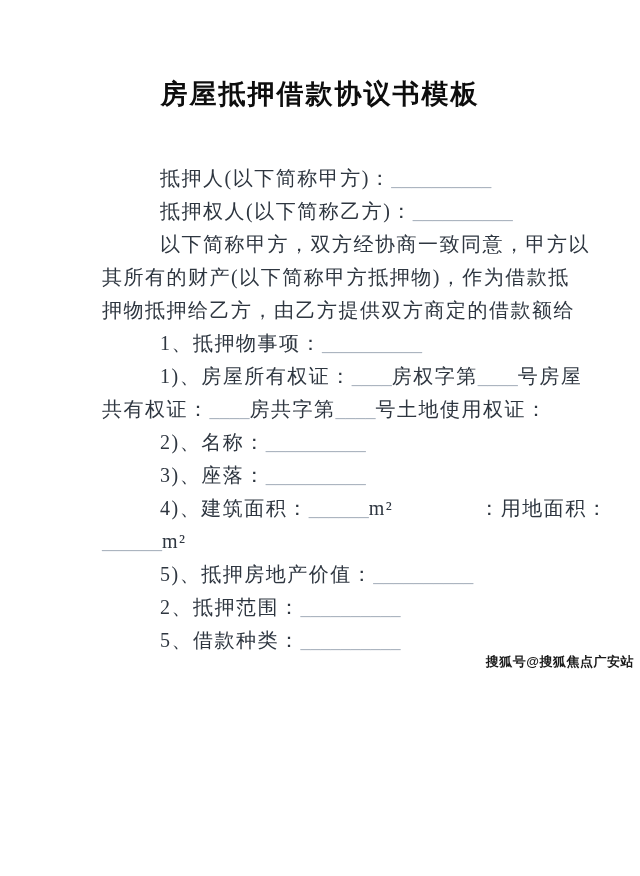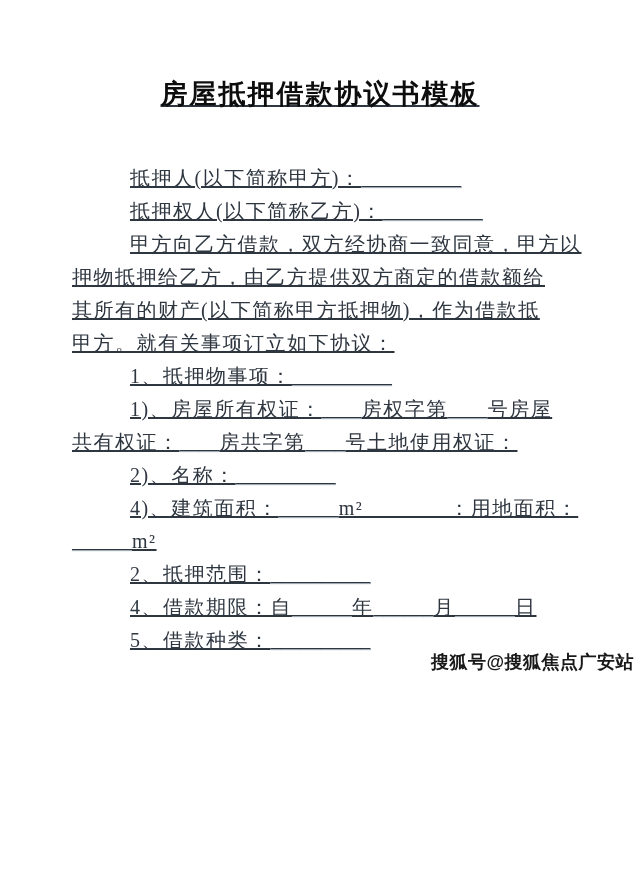--- a/index.html
+++ b/index.html
@@ -8,36 +8,35 @@
     background: #ffffff;
   }
   .page {
     position: relative;
     width: 640px;
     height: 677px;
     background: #ffffff;
     overflow: hidden;
     font-family: "Liberation Serif", serif;
     color: #2e3640;
-    text-decoration: underline;
   }
   .doc-title {
     margin: 0;
     padding-top: 78px;
     text-align: center;
     font-family: "Liberation Sans", sans-serif;
     font-weight: bold;
     font-size: 27px;
     line-height: 33px;
     letter-spacing: 2px;
     color: #0d0d0d;
   }
   .doc-body {
     margin-top: 51px;
-    padding-left: 72px;
+    padding-left: 102px;
     padding-right: 20px;
   }
   .doc-line {
     height: 33px;
     line-height: 33px;
     font-size: 20px;
     letter-spacing: 1.5px;
     white-space: nowrap;
     color: #2e3640;
   }
@@ -47,50 +46,50 @@
   .blank {
     color: #a8b1bd;
     letter-spacing: 0;
   }
   .watermark {
     position: absolute;
     right: 6px;
     bottom: 2px;
     font-family: "Liberation Sans", sans-serif;
     font-weight: bold;
-    font-size: 18px;
+    font-size: 13px;
     line-height: 26px;
     color: #191919;
     letter-spacing: 0.5px;
     text-shadow: 0 0 2px #ffffff, 1px 1px 0 #ffffff;
     white-space: nowrap;
   }
 </style>
 </head>
 <body>
 
 <div class="page">
 
   <h1 class="doc-title">房屋抵押借款协议书模板</h1>
 
   <div class="doc-body">
       <div class="doc-line indent">抵押人(以下简称甲方)：<span class="blank">__________</span></div>
       <div class="doc-line indent">抵押权人(以下简称乙方)：<span class="blank">__________</span></div>
-      <div class="doc-line indent">甲方向乙方借款，双方经协商一致同意，甲方以</div>
+      <div class="doc-line indent">以下简称甲方，双方经协商一致同意，甲方以</div>
+      <div class="doc-line">其所有的财产(以下简称甲方抵押物)，作为借款抵</div>
       <div class="doc-line">押物抵押给乙方，由乙方提供双方商定的借款额给</div>
-      <div class="doc-line">其所有的财产(以下简称甲方抵押物)，作为借款抵</div>
-      <div class="doc-line">甲方。就有关事项订立如下协议：</div>
       <div class="doc-line indent">1、抵押物事项：<span class="blank">__________</span></div>
       <div class="doc-line indent">1)、房屋所有权证：<span class="blank">____</span>房权字第<span class="blank">____</span>号房屋</div>
       <div class="doc-line">共有权证：<span class="blank">____</span>房共字第<span class="blank">____</span>号土地使用权证：</div>
       <div class="doc-line indent">2)、名称：<span class="blank">__________</span></div>
+      <div class="doc-line indent">3)、座落：<span class="blank">__________</span></div>
       <div class="doc-line indent">4)、建筑面积：<span class="blank">______</span>m²　　　　：用地面积：</div>
       <div class="doc-line"><span class="blank">______</span>m²</div>
+      <div class="doc-line indent">5)、抵押房地产价值：<span class="blank">__________</span></div>
       <div class="doc-line indent">2、抵押范围：<span class="blank">__________</span></div>
-      <div class="doc-line indent">4、借款期限：自<span class="blank">______</span>年<span class="blank">______</span>月<span class="blank">______</span>日</div>
       <div class="doc-line indent">5、借款种类：<span class="blank">__________</span></div>
     </div>
 
   <div class="watermark">
     <span>搜狐号@搜狐焦点广安站</span>
   </div>
 
 </div>
 
 </body></html>

